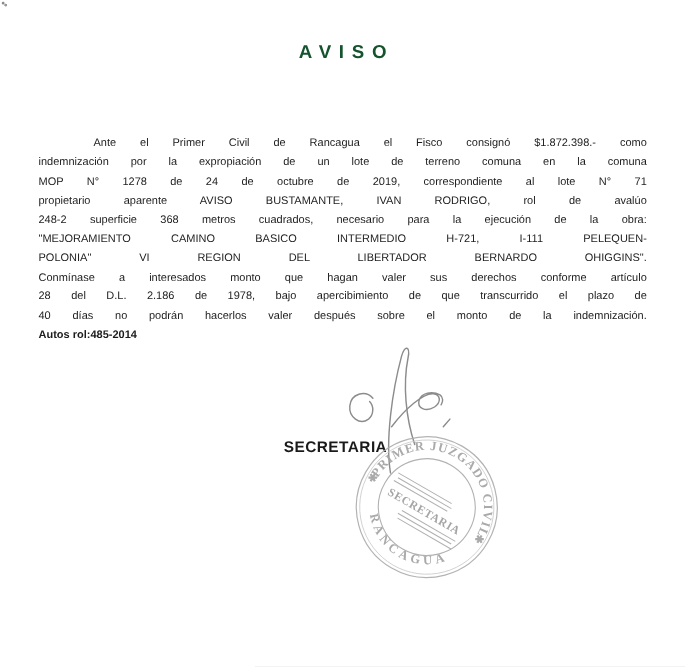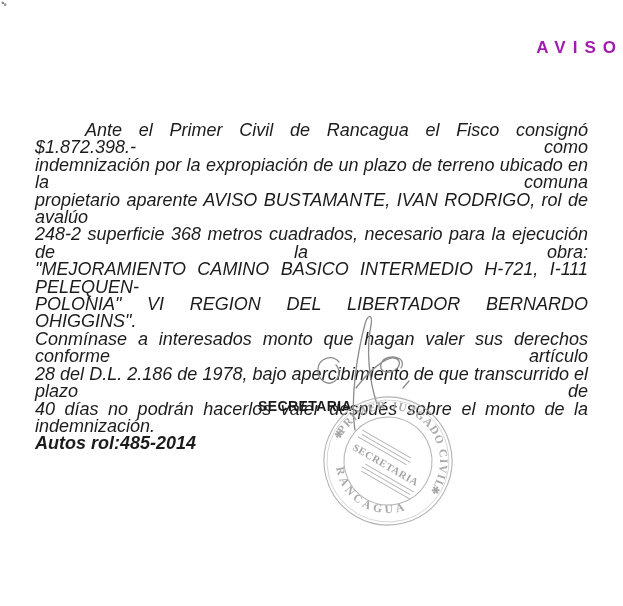--- a/index.html
+++ b/index.html
@@ -15,30 +15,29 @@
   .scan-artifact {
     position:absolute; left:1px; top:1px;
     width:6px; height:6px;
     border-radius:2px;
     background:
       radial-gradient(circle at 30% 30%, #8a8a8a 0 1px, transparent 1.6px),
       radial-gradient(circle at 70% 60%, #9a9a9a 0 1px, transparent 1.6px);
   }
   .title {
     position:absolute; top:38px; left:0; width:100%;
-    text-align:right;
+    text-align:center;
     font-size:17px; font-weight:bold;
     letter-spacing:7px; text-indent:7px;
-    color:#a21caf;
+    color:#14532d;
   }
   .body-block {
     position:absolute; left:35px; top:122px; width:553px;
-    font-size:18px; line-height:17.4px;
+    font-size:10px; line-height:17.4px;
     color:#1c1c1c;
-    font-style:italic;
   }
   .line {
     text-align:justify;
     -moz-text-align-last:justify;
     text-align-last:justify;
     white-space:normal;
   }
   .line.first { text-indent:50px; }
   .autos-line { font-weight:bold; text-align:left; text-align-last:left; }
   .secretaria-label {
@@ -57,21 +56,22 @@
 <body>
 
 <div class="page">
 
   <div class="scan-artifact"></div>
 
   <div class="title">AVISO</div>
 
   <div class="body-block">
     <div class="line first">Ante el Primer Civil de Rancagua el Fisco consignó $1.872.398.- como</div>
-    <div class="line">indemnización por la expropiación de un plazo de terreno ubicado en la comuna</div>
+    <div class="line">indemnización por la expropiación de un lote de terreno comuna en la comuna</div>
+    <div class="line">MOP N° 1278 de 24 de octubre de 2019, correspondiente al lote N° 71</div>
     <div class="line">propietario aparente AVISO BUSTAMANTE, IVAN RODRIGO, rol de avalúo</div>
     <div class="line">248-2 superficie 368 metros cuadrados, necesario para la ejecución de la obra:</div>
     <div class="line">"MEJORAMIENTO CAMINO BASICO INTERMEDIO H-721, I-111 PELEQUEN-</div>
     <div class="line">POLONIA" VI REGION DEL LIBERTADOR BERNARDO OHIGGINS".</div>
     <div class="line">Conmínase a interesados monto que hagan valer sus derechos conforme artículo</div>
     <div class="line">28 del D.L. 2.186 de 1978, bajo apercibimiento de que transcurrido el plazo de</div>
     <div class="line">40 días no podrán hacerlos valer después sobre el monto de la indemnización.</div>
     <div class="line autos-line">Autos rol:485-2014</div>
   </div>
 

